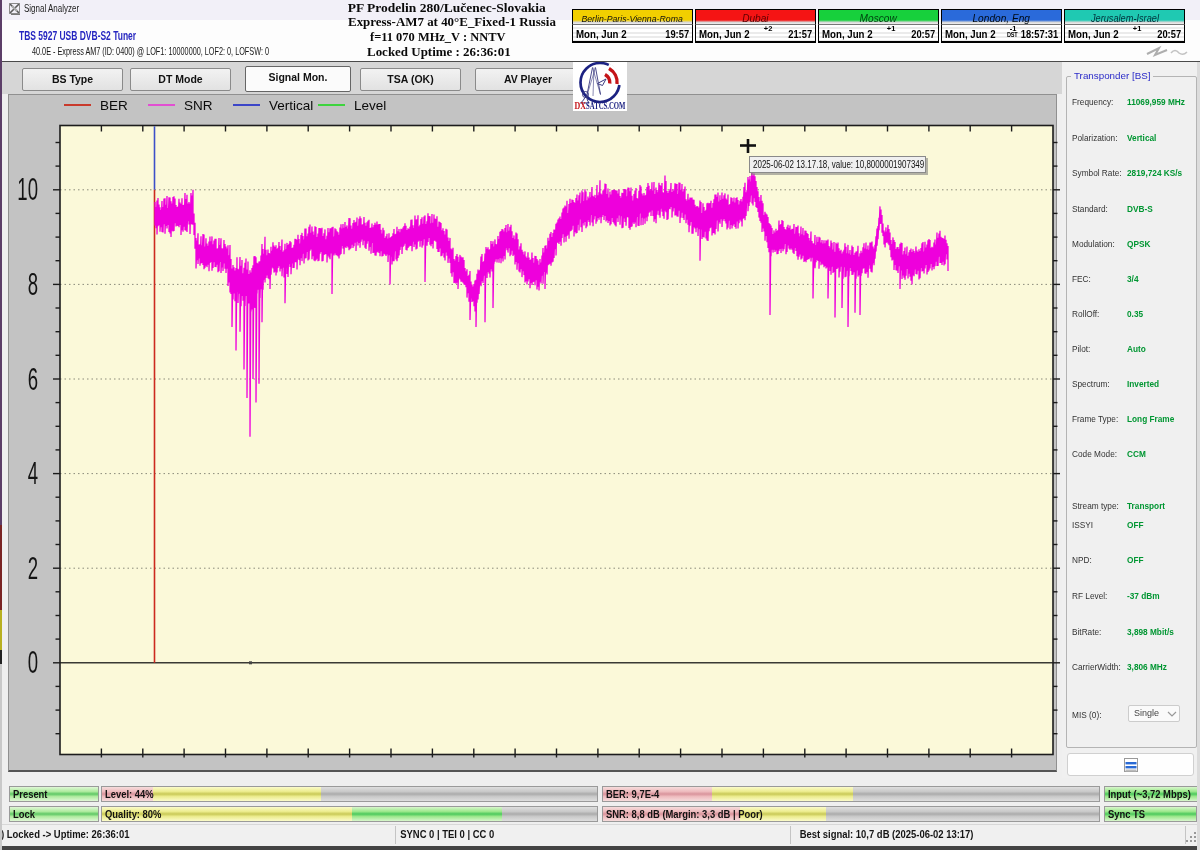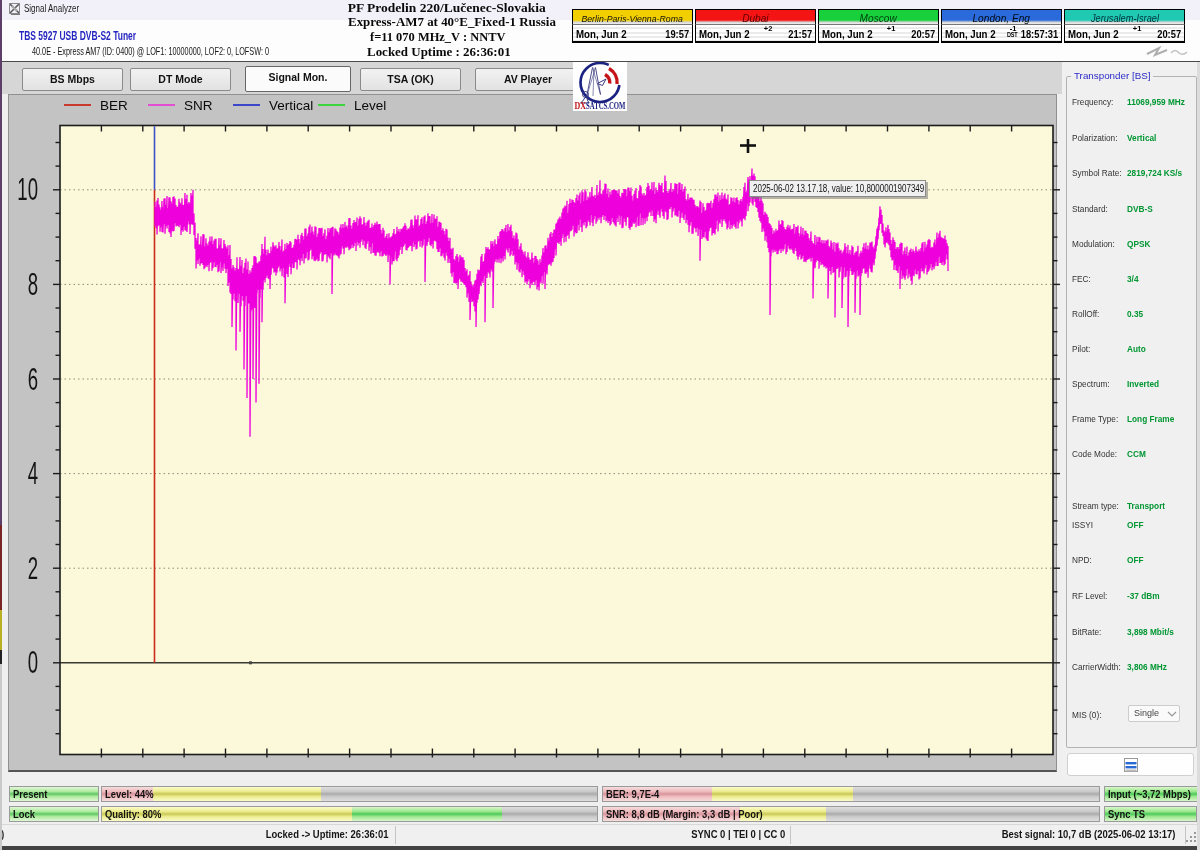--- a/index.html
+++ b/index.html
@@ -33,21 +33,21 @@
 .cdst { font-size:6.5px; font-weight:bold; vertical-align:1px; margin-right:4px; letter-spacing:-0.3px; }
 
 #chartbox { left:8px; top:94px; width:1049px; height:678px; background:#c3c3c3;
   border:1px solid #909090; border-bottom:2px solid #555; }
 .legline { position:absolute; top:104px; height:2px; width:27px; }
 .legtxt { position:absolute; top:97.5px; font-size:13.5px; color:#0a0a0a; }
 .ylab { position:absolute; width:40px; text-align:right; font-size:31px; color:#141414;
   transform:scaleX(.6); transform-origin:right; }
 #tooltip { left:749px; top:156px; width:177px; height:16.5px; background:#f0f0f0;
   border:1px solid #8a8a8a; box-shadow:2px 2px 0 rgba(120,120,120,.55);
-  font-size:10px; color:#111; line-height:15px; padding-left:3px; white-space:nowrap; overflow:hidden;margin-top:24px; }
+  font-size:10px; color:#111; line-height:15px; padding-left:3px; white-space:nowrap; overflow:hidden; }
 #tooltip span { display:inline-block; transform:scaleX(.80); transform-origin:left; }
 
 #rpanel { left:1062px; top:62px; width:138px; height:716px; background:#f0f0f0; }
 #fieldset { left:1066px; top:76px; width:131px; height:672px;
   border:1px solid #b4b4b4; border-radius:2px; }
 #fslabel { left:1071px; top:70px; background:#f0f0f0; padding:0 3px; font-size:9.8px;
   font-weight:normal; color:#2a2ac8; }
 .prow { position:absolute; left:1072px; width:122px; height:14px; }
 .plab { position:absolute; left:0; font-size:9.5px; color:#333; transform:scaleX(.87); transform-origin:left; }
 .pval { position:absolute; left:55px; font-size:9.5px; font-weight:bold; color:#009632; white-space:nowrap; transform:scaleX(.87); transform-origin:left; }
@@ -58,45 +58,45 @@
 #panelbtn { left:1067px; top:753px; width:127px; height:23px; background:#fefefe;
   border:1px solid #d0d0d0; border-radius:3px; }
 
 .bar { position:absolute; height:16px; border:1px solid #9a9a9a; overflow:hidden; }
 .bseg { position:absolute; top:0; bottom:0; }
 .btxt { position:absolute; left:3px; top:2px; font-size:10px; font-weight:bold; color:#111;
   white-space:nowrap; transform:scaleX(.94); transform-origin:left; }
 
 #statusbar { left:0; top:824px; width:1200px; height:22px; background:#f0f0f0;
   border-top:1px solid #d8d8d8; }
-.stxt { position:absolute; top:828px; font-size:10.5px; font-weight:bold; color:#141414; text-align:right; }
+.stxt { position:absolute; top:828px; font-size:10.5px; font-weight:bold; color:#141414; text-align:left; }
 .stxt span { display:inline-block; transform:scaleX(.9); }
 .ssep { position:absolute; top:826px; width:1px; height:18px; background:#c4c4c4; }
 #bottomedge { left:0; top:846px; width:1200px; height:4px; background:#434343; }
 </style></head>
 <body>
 <div id="titlebar" class="abs"></div>
 <div id="hdrwhite" class="abs"></div>
 
 <svg class="abs" style="left:8px;top:2px" width="13" height="14" viewBox="0 0 13 14">
  <path d="M1.5 1.5 L11.5 11.5 M11.5 1.5 L1.5 11.5" stroke="#5a5a5a" stroke-width="1.6" fill="none"></path>
  <path d="M1.5 1.5 L11.5 1.5 L11.5 11.5 L1.5 11.5 Z" stroke="#8a8a8a" stroke-width="1" fill="none"></path>
  <path d="M4 4 L9 9" stroke="#aaa" stroke-width="2.4"></path>
  <path d="M3 12.5 L12 12.5" stroke="#777" stroke-width="1"></path>
 </svg>
 <div id="titletxt" class="abs">Signal Analyzer</div>
-<div class="abs sline" style="left:347.7px;top:0.5px;transform:scaleX(1)">PF Prodelin 220/Lučenec-Slovakia</div>
+<div class="abs sline" style="left:347.7px;top:0.5px;transform:scaleX(1)">PF Prodelin 280/Lučenec-Slovakia</div>
 <div class="abs sline" style="left:348px;top:15.2px;transform:scaleX(.958)">Express-AM7 at 40°E_Fixed-1 Russia</div>
 <div class="abs sline" style="left:369.6px;top:29.9px;transform:scaleX(.922)">f=11 070 MHz_V : NNTV</div>
 <div class="abs sline" style="left:367px;top:44.6px;transform:scaleX(.96)">Locked Uptime : 26:36:01</div>
 <div id="tuner1" class="abs">TBS 5927 USB DVB-S2 Tuner</div>
 <div id="tuner2" class="abs">40.0E - Express AM7 (ID: 0400) @ LOF1: 10000000, LOF2: 0, LOFSW: 0</div>
 <div id="hdrline" class="abs"></div>
 <div id="tabstrip" class="abs"></div>
-<div class="tab" style="left:22px;width:101px">BS Mbps</div>
+<div class="tab" style="left:22px;width:101px">BS Type</div>
 <div class="tab" style="left:130px;width:101px">DT Mode</div>
 <div class="tab active" style="left:245px;width:106px">Signal Mon.</div>
 <div class="tab" style="left:360px;width:101px">TSA (OK)</div>
 <div class="tab" style="left:475px;width:106px">AV Player</div>
 
 <div class="ccell" style="left:572px;width:121px">
  <div class="chead" style="background:linear-gradient(180deg,#f2cf00 0%,#f2cf00 72%,#d8d8d8 88%,#efefef 100%);color:#111"><span style="font-size:9.5px;display:inline-block;transform:scaleX(.92)">Berlin-Paris-Vienna-Roma</span></div>
  <div class="ctime">
       <span class="cday">Mon, Jun 2</span>
       <span class="ctm">19:57</span>

